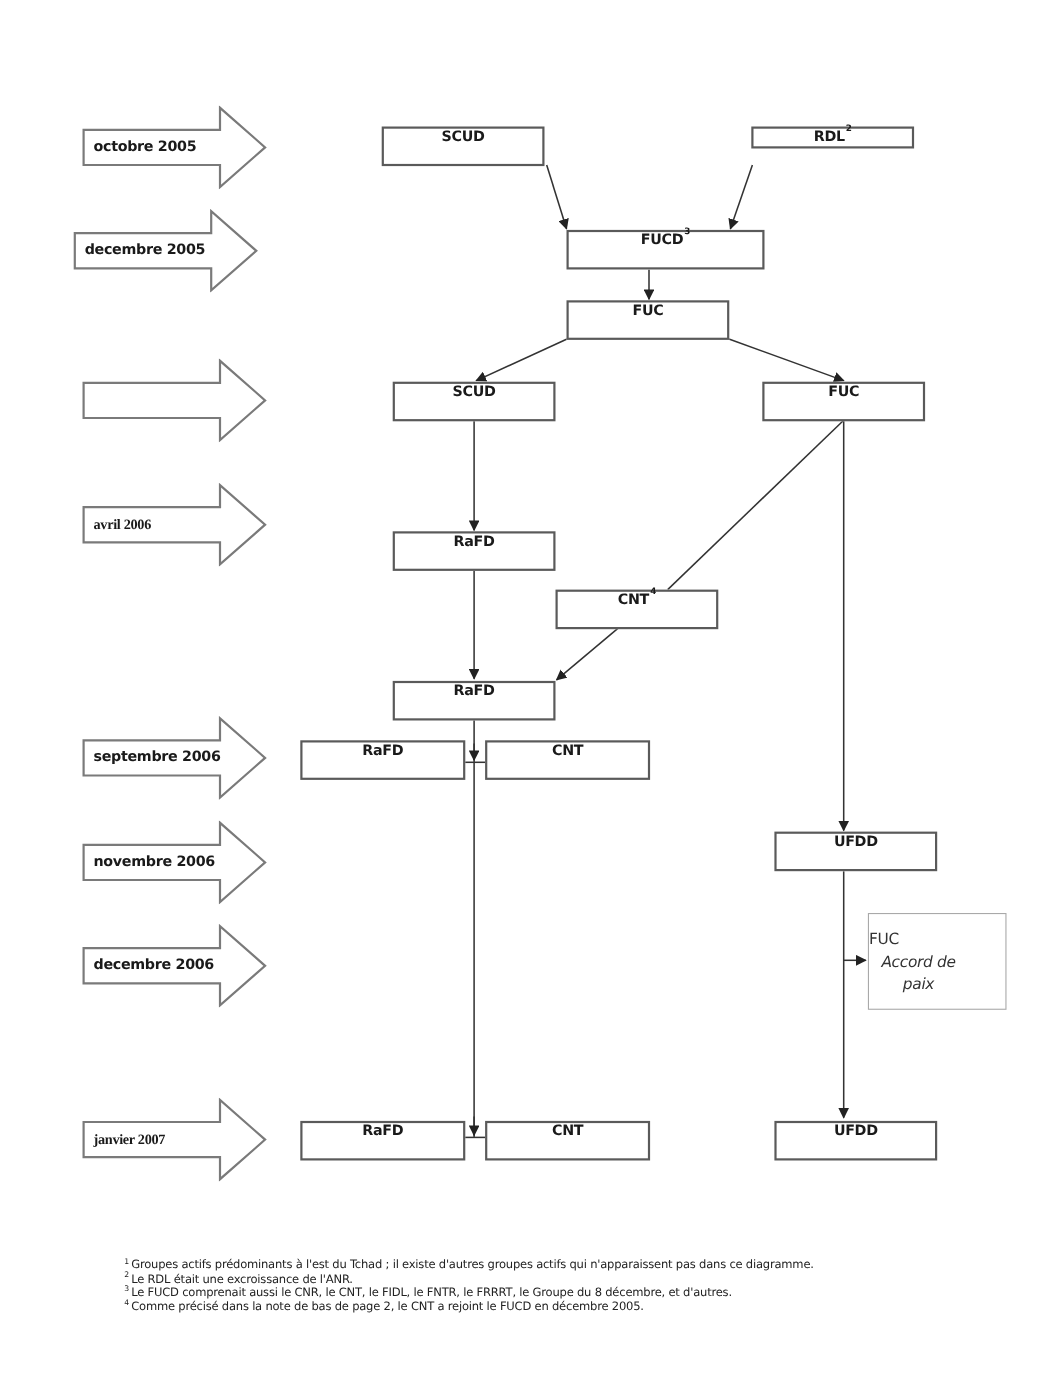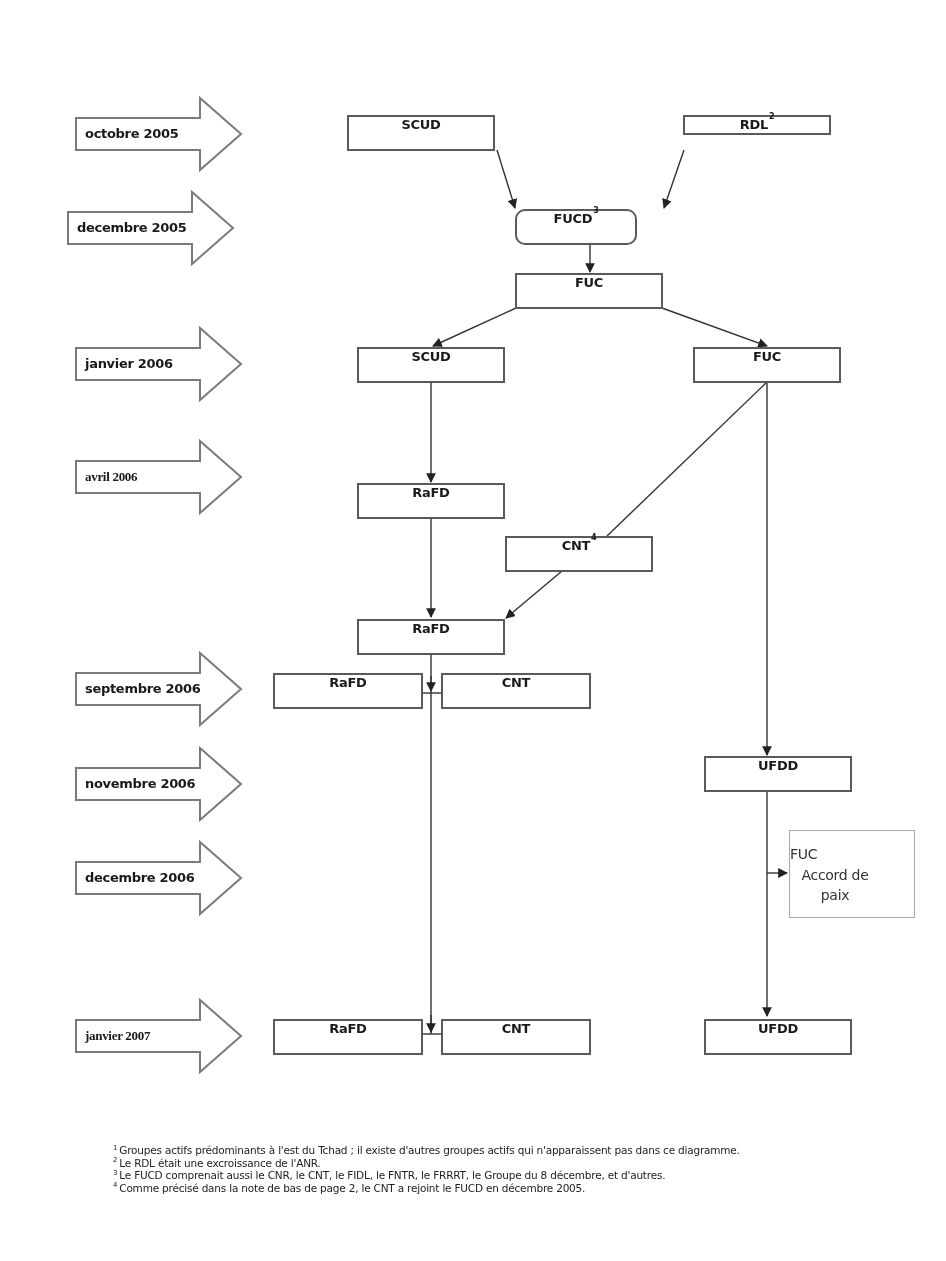--- a/index.html
+++ b/index.html
@@ -9,21 +9,21 @@
   .timeline-arrow { position: absolute; width: 172px; height: 76px; }
   .timeline-arrow svg { position: absolute; left: 0; top: 0; }
   .timeline-label { position: absolute; left: 12px; top: 0; height: 76px; line-height: 76px;
                     font-size: 13px; font-weight: bold; letter-spacing: -0.3px; white-space: nowrap; color: #1a1a1a; }
   .node { position: absolute; box-sizing: border-box; border: 2px solid #5a5a5a; background: #fff;
           display: flex; align-items: flex-start; justify-content: center;
           font-size: 13px; font-weight: bold; letter-spacing: -0.3px; color: #1a1a1a; }
   .node sup { font-size: 8px; margin-left: 1px; vertical-align: super; line-height: 0; }
   .node.light { border: 1px solid #a9a9a9; flex-direction: column; font-weight: normal;
                 font-size: 14px; color: #333; text-align: center; line-height: 20px; }
-  .node.light .sub { margin-top: 1px; width: 90px; }
+  .node.light .sub { margin-top: 1px; width: 90px; font-style: italic; }
   #connectors { position: absolute; left: 0; top: 0; }
   .footnotes { position: absolute; left: 113px; top: 1120px; width: 780px; font-size: 10.5px;
                line-height: 12.5px; color: #222; letter-spacing: -0.2px; margin-top: 24px; }
   .footnote sup { font-size: 7px; vertical-align: super; line-height: 0; margin-right: 2px; }
 </style>
 </head>
 <body>
 
 <div id="diagram">
 
@@ -63,21 +63,20 @@
   <div class="timeline-arrow" style="left:65px;top:190px;">
     <svg width="172" height="76">
         <polygon points="3,22 127,22 127,2 168,38 127,74 127,54 3,54" fill="#fff" stroke="#7a7a7a" stroke-width="2"></polygon>
       </svg>
     <span class="timeline-label">decembre 2005</span>
   </div>
   <div class="timeline-arrow" style="left:73px;top:326px;">
     <svg width="172" height="76">
         <polygon points="3,22 127,22 127,2 168,38 127,74 127,54 3,54" fill="#fff" stroke="#7a7a7a" stroke-width="2"></polygon>
       </svg>
-    <span class="timeline-label">janvier 2006</span>
   </div>
   <div class="timeline-arrow" style="left:73px;top:439px;font-family:Liberation Serif, serif;">
     <svg width="172" height="76">
         <polygon points="3,22 127,22 127,2 168,38 127,74 127,54 3,54" fill="#fff" stroke="#7a7a7a" stroke-width="2"></polygon>
       </svg>
     <span class="timeline-label">avril 2006</span>
   </div>
   <div class="timeline-arrow" style="left:73px;top:651px;">
     <svg width="172" height="76">
         <polygon points="3,22 127,22 127,2 168,38 127,74 127,54 3,54" fill="#fff" stroke="#7a7a7a" stroke-width="2"></polygon>
@@ -103,21 +102,21 @@
     <span class="timeline-label">janvier 2007</span>
   </div>
 
   <div class="node" style="left:347px;top:115px;width:148px;height:36px;">
     <span>SCUD</span>
   </div>
   <div class="node" style="left:683px;top:115px;width:148px;height:20px;">
     <span>RDL</span>
       <sup>2</sup>
   </div>
-  <div class="node" style="left:515px;top:209px;width:122px;height:36px;border-radius:10px;">
+  <div class="node" style="left:515px;top:209px;width:180px;height:36px;">
     <span>FUCD</span>
       <sup>3</sup>
   </div>
   <div class="node" style="left:515px;top:273px;width:148px;height:36px;">
     <span>FUC</span>
   </div>
   <div class="node" style="left:357px;top:347px;width:148px;height:36px;">
     <span>SCUD</span>
   </div>
   <div class="node" style="left:693px;top:347px;width:148px;height:36px;">

